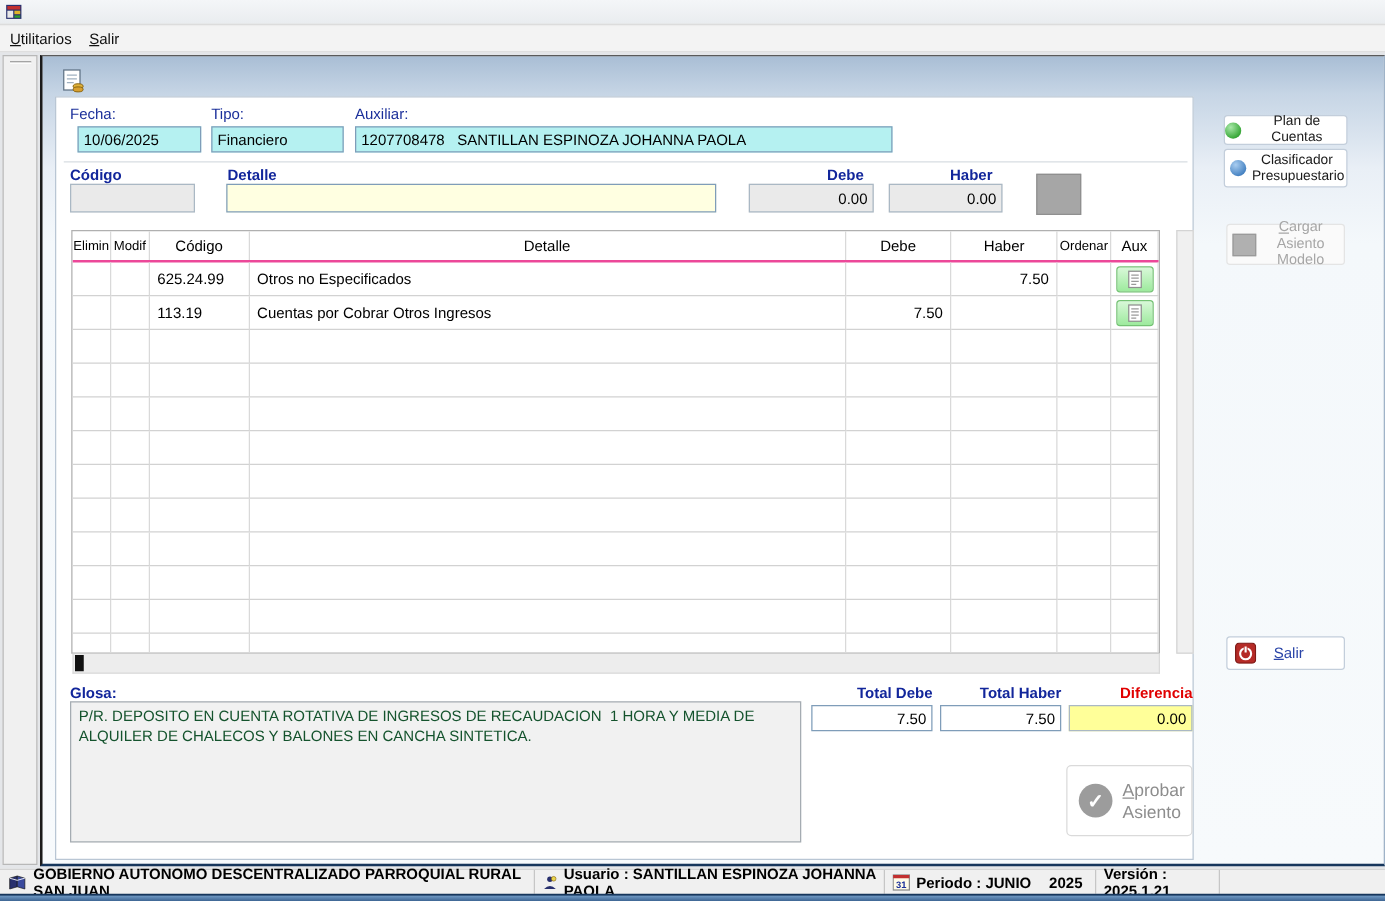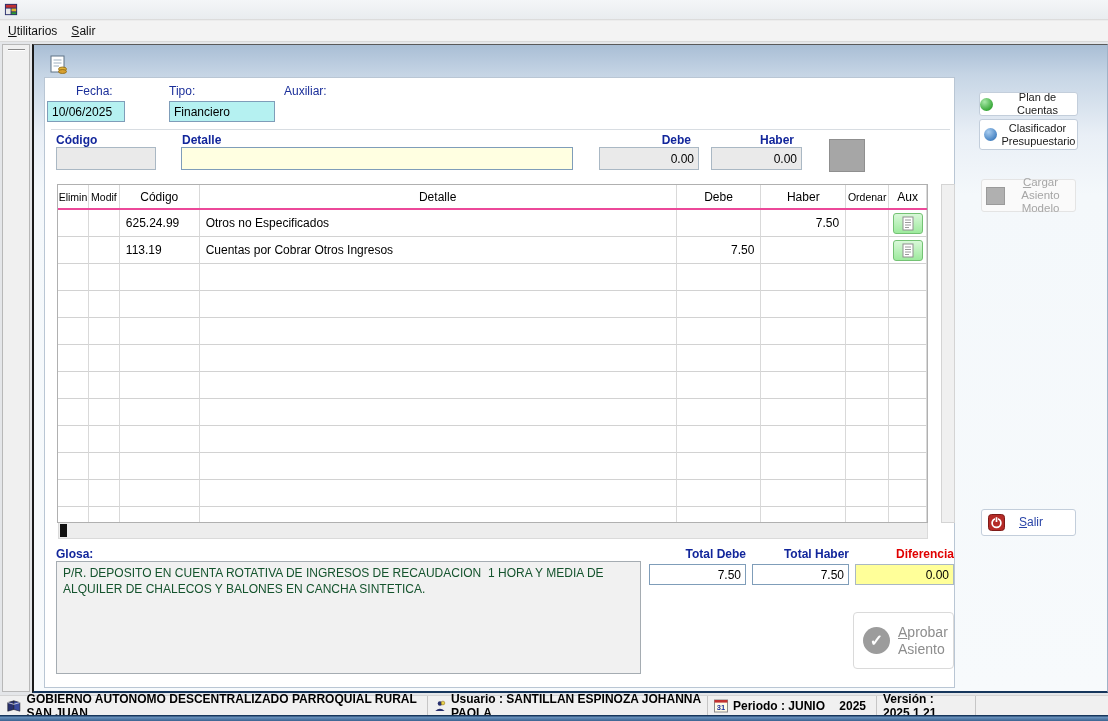--- a/index.html
+++ b/index.html
@@ -137,27 +137,28 @@
         <rect x="3" y="2" width="13" height="16" fill="#fff" stroke="#5f7285" stroke-width="1"></rect>
         <line x1="5.5" y1="6" x2="13.5" y2="6" stroke="#9fb0c0" stroke-width="1"></line>
         <line x1="5.5" y1="9" x2="13.5" y2="9" stroke="#9fb0c0" stroke-width="1"></line>
         <line x1="5.5" y1="12" x2="11" y2="12" stroke="#9fb0c0" stroke-width="1"></line>
         <ellipse cx="14.5" cy="15" rx="4" ry="2" fill="#e0b23a" stroke="#8a6410" stroke-width="0.8"></ellipse>
         <ellipse cx="14.5" cy="17.5" rx="4" ry="2" fill="#d8a030" stroke="#8a6410" stroke-width="0.8"></ellipse>
       </svg>
 
       <div class="panel">
 
-        <span class="lbl" style="left:11px; top:6px;margin-left:20px;">Fecha:</span>
-        <input class="fld cyan" style="left: 2px; top: 23px; width: 78px; height: 21px;" readonly="" value="10/06/2025">
+        <span class="lbl" style="left:11px; top:6px;">Fecha:</span>
+        <input class="fld cyan" style="left: 17px; top: 23px; width: 99px; height: 21px;" readonly="" value="10/06/2025">
 
         <span class="lbl" style="left:124px; top:6px;">Tipo:</span>
         <input class="fld cyan" style="left: 124px; top: 23px; width: 106px; height: 21px;" readonly="" value="Financiero">
 
         <span class="lbl" style="left:239px; top:6px;">Auxiliar:</span>
+        <input class="fld cyan pre" style="left: 239px; top: 23px; width: 430px; height: 21px;" readonly="" value="1207708478   SANTILLAN ESPINOZA JOHANNA PAOLA">
 
         <div class="sep"></div>
 
         <span class="lbl b" style="left:11px; top:55px;">Código</span>
         <input class="fld gray" style="left: 11px; top: 69px; width: 100px; height: 23px; text-align: left;" readonly="" value="">
 
         <span class="lbl b" style="left:137px; top:55px;">Detalle</span>
         <input class="fld yellowpale" style="left: 136px; top: 69px; width: 392px; height: 23px;" value="">
 
         <span class="lbl b" style="left:554px; top:55px; width:92px; text-align:right;">Debe</span>

